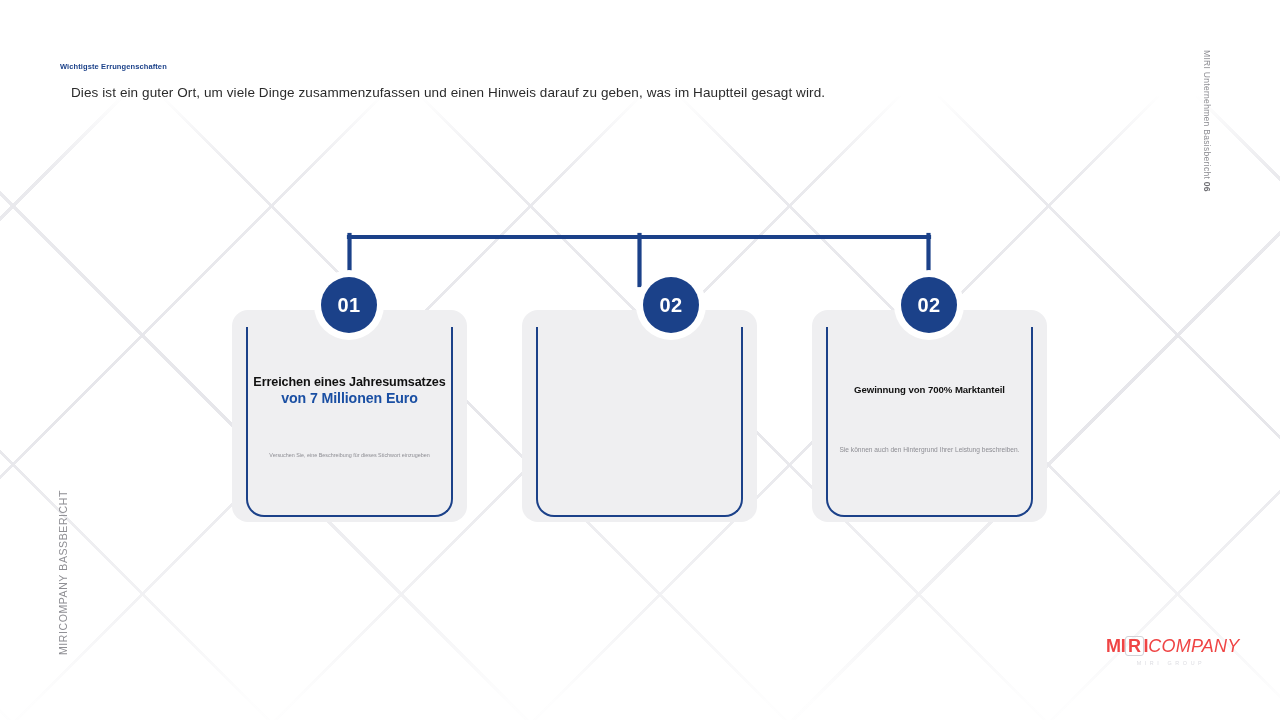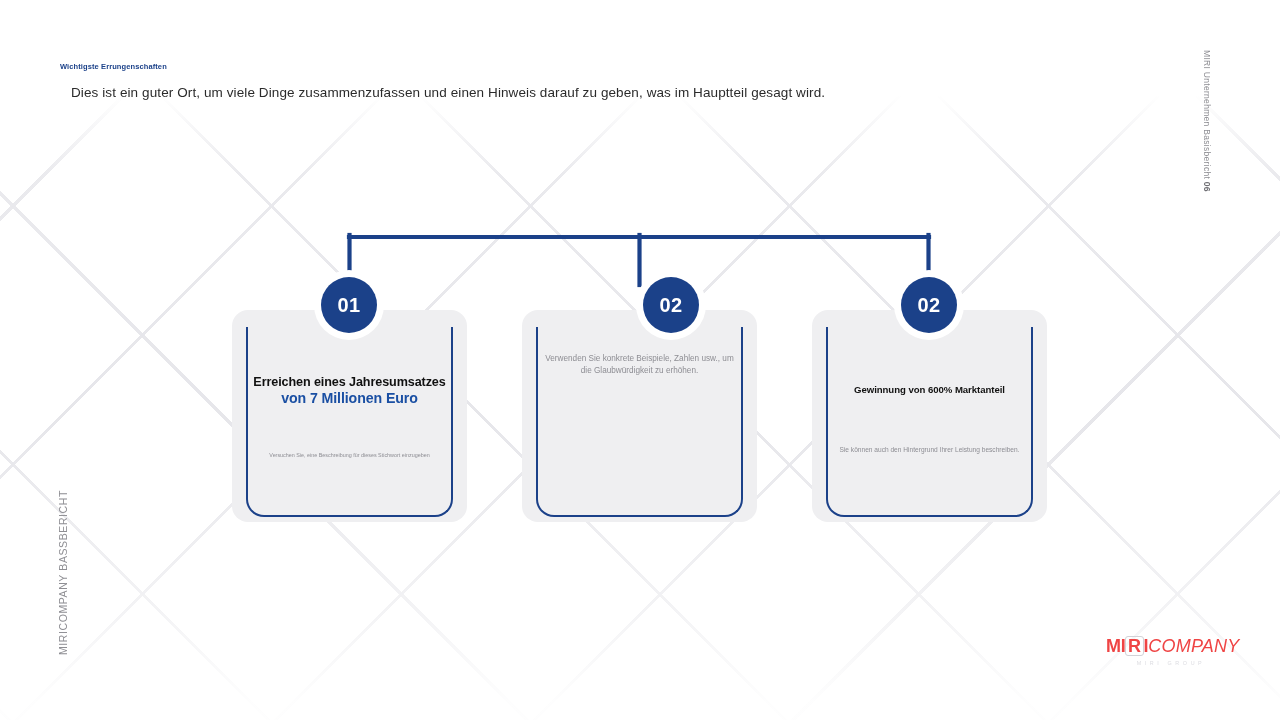--- a/index.html
+++ b/index.html
@@ -261,29 +261,28 @@
         <span>Erreichen eines Jahresumsatzes</span><br>
         <span class="accent">von 7 Millionen Euro</span>
       </div>
       <div class="desc">Versuchen Sie, eine Beschreibung für dieses Stichwort einzugeben</div>
     </div>
   </div>
 
   <div class="card c2">
     <div class="bracket"></div>
     <div class="card-body">
-      <div class="desc">Verwenden Sie konkrete Beispiele, Zahlen usw., um die Glaubwürdigkeit zu erhöhen.</div>
     </div>
   </div>
 
   <div class="card c3">
     <div class="bracket"></div>
     <div class="card-body">
       <div class="headline">
-        <span>Gewinnung von 600% Marktanteil</span>
+        <span>Gewinnung von 700% Marktanteil</span>
       </div>
       <div class="desc">Sie können auch den Hintergrund Ihrer Leistung beschreiben.</div>
     </div>
   </div>
 
   <div class="badge b1">
     <span>01</span>
   </div>
   <div class="badge b2">
     <span>02</span>

